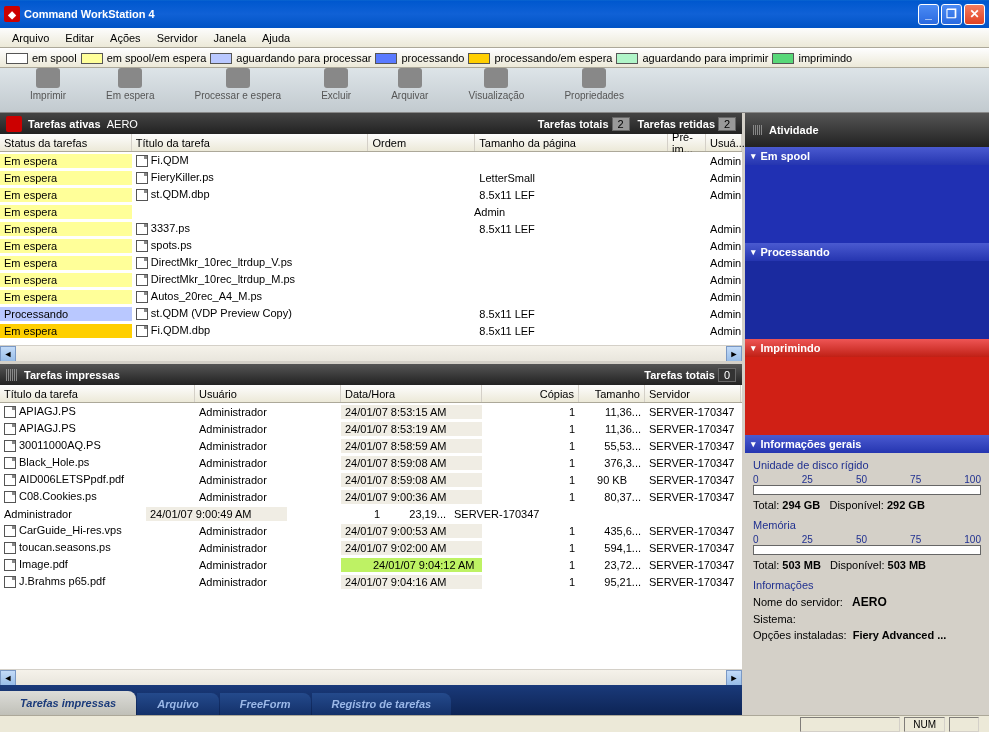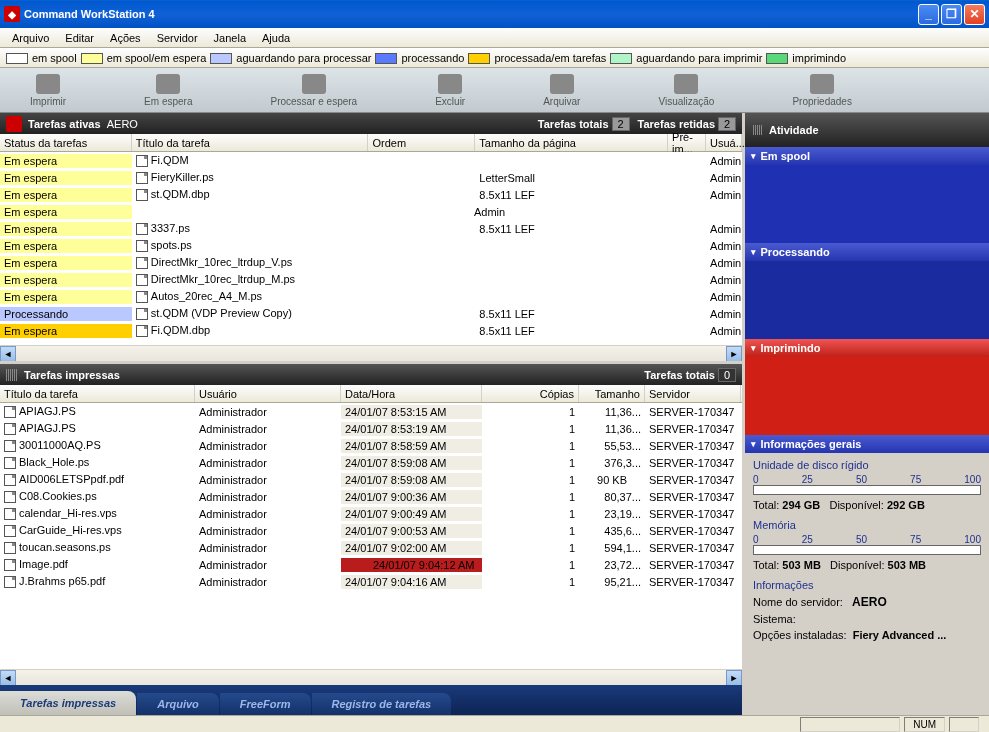--- a/index.html
+++ b/index.html
@@ -17,21 +17,21 @@
 
 .menubar { height: 20px; background: linear-gradient(#fdfdfd,#ece9d8); display: flex; align-items: center; padding: 0 4px; border-bottom:1px solid #aca899; }
 .menubar span { padding: 2px 8px; cursor:pointer; }
 
 
 .legendbar { height: 20px; background: linear-gradient(#fdfdfd,#ece9d8); display: flex; align-items: center; padding: 0 6px; gap: 4px; border-bottom:1px solid #aca899; border-top:1px solid #fff; }
 .legendbar .item { display:flex; align-items:center; gap:4px; }
 .swatch { width: 22px; height: 11px; border: 1px solid #555; }
 
 
-.toolbar { height: 45px; background: linear-gradient(#dde4e8,#c2cacf); display: flex; align-items: center; padding: 0 30px; gap: 78px; border-bottom:1px solid #888; }
+.toolbar { height: 45px; background: linear-gradient(#dde4e8,#c2cacf); display: flex; align-items: flex-start; padding: 0 30px; gap: 40px; border-bottom:1px solid #888; }
 .toolbtn { display:flex; flex-direction:column; align-items:center; gap:2px; color:#555; cursor:pointer; font-size:10px; }
 .toolbtn .ticon { width: 24px; height: 20px; background:#888; border-radius:3px; }
 
 
 .mainpane { display:flex; height: calc(100% - 28px - 20px - 20px - 45px - 17px); }
 .leftpane { width: 745px; display:flex; flex-direction:column; border-right:3px solid #d4d0c8; }
 .rightpane { flex:1; display:flex; flex-direction:column; background:#d4d0c8; min-width:0; }
 
 
 .sectionhdr { height: 21px; background: linear-gradient(#444,#222); color:white; font-weight:bold; display:flex; align-items:center; padding:0 6px; }
@@ -130,21 +130,21 @@
     <div class="item">
       <span class="swatch" style="background:#b9c8ff"></span>
       <span>aguardando para processar</span>
     </div>
     <div class="item">
       <span class="swatch" style="background:#5a7aff"></span>
       <span>processando</span>
     </div>
     <div class="item">
       <span class="swatch" style="background:#ffcf00"></span>
-      <span>processada/em tarefas</span>
+      <span>processando/em espera</span>
     </div>
     <div class="item">
       <span class="swatch" style="background:#b0f5c8"></span>
       <span>aguardando para imprimir</span>
     </div>
     <div class="item">
       <span class="swatch" style="background:#58d878"></span>
       <span>imprimindo</span>
     </div>
   </div>
@@ -352,21 +352,20 @@
         </div>
         <div class="tblrow">
           <div class="cell p-title"><span class="fileicon"></span>C08.Cookies.ps</div>
           <div class="cell p-usu">Administrador</div>
           <div class="cell p-data" style="background:#f0ede4;">24/01/07  9:00:36 AM</div>
           <div class="cell p-cop" style="text-align:right;">1</div>
           <div class="cell p-tam" style="text-align:right;">80,37...</div>
           <div class="cell p-srv">SERVER-170347</div>
         </div>
         <div class="tblrow">
-          <div class="cell p-title"><span class="fileicon"></span>calendar_Hi-res.vps</div>
           <div class="cell p-usu">Administrador</div>
           <div class="cell p-data" style="background:#f0ede4;">24/01/07  9:00:49 AM</div>
           <div class="cell p-cop" style="text-align:right;">1</div>
           <div class="cell p-tam" style="text-align:right;">23,19...</div>
           <div class="cell p-srv">SERVER-170347</div>
         </div>
         <div class="tblrow">
           <div class="cell p-title"><span class="fileicon"></span>CarGuide_Hi-res.vps</div>
           <div class="cell p-usu">Administrador</div>
           <div class="cell p-data" style="background:#f0ede4;">24/01/07  9:00:53 AM</div>
@@ -378,21 +377,21 @@
           <div class="cell p-title"><span class="fileicon"></span>toucan.seasons.ps</div>
           <div class="cell p-usu">Administrador</div>
           <div class="cell p-data" style="background:#f0ede4;">24/01/07  9:02:00 AM</div>
           <div class="cell p-cop" style="text-align:right;">1</div>
           <div class="cell p-tam" style="text-align:right;">594,1...</div>
           <div class="cell p-srv">SERVER-170347</div>
         </div>
         <div class="tblrow">
           <div class="cell p-title"><span class="fileicon"></span>Image.pdf</div>
           <div class="cell p-usu">Administrador</div>
-          <div class="cell p-data" style="background:#b91c1c;padding-left:32px;">24/01/07  9:04:12 AM</div>
+          <div class="cell p-data" style="background:#bef264;padding-left:32px;">24/01/07  9:04:12 AM</div>
           <div class="cell p-cop" style="text-align:right;">1</div>
           <div class="cell p-tam" style="text-align:right;">23,72...</div>
           <div class="cell p-srv">SERVER-170347</div>
         </div>
         <div class="tblrow">
           <div class="cell p-title"><span class="fileicon"></span>J.Brahms p65.pdf</div>
           <div class="cell p-usu">Administrador</div>
           <div class="cell p-data" style="background:#f0ede4;">24/01/07  9:04:16 AM</div>
           <div class="cell p-cop" style="text-align:right;">1</div>
           <div class="cell p-tam" style="text-align:right;">95,21...</div>

